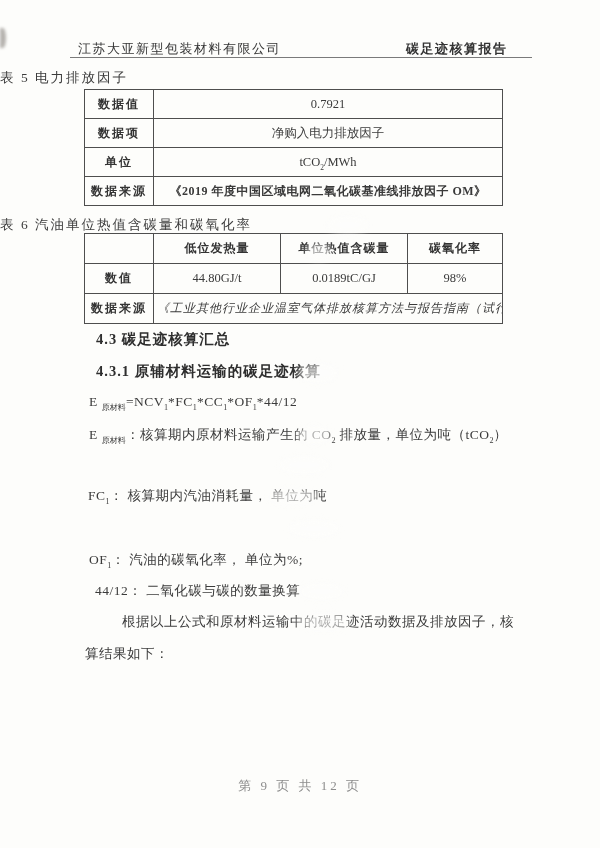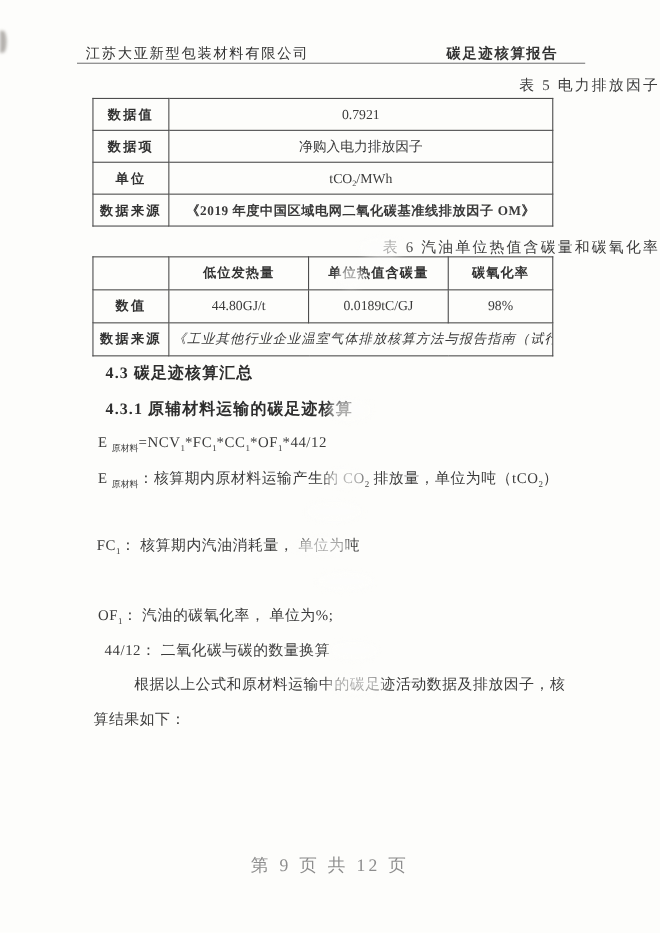--- a/index.html
+++ b/index.html
@@ -26,21 +26,21 @@
     position: absolute; left: 406px; top: 40px;
     font-size: 13px; font-weight: bold; letter-spacing: 1.5px; color: #343434;
   }
   .header-rule {
     position: absolute; left: 70px; top: 57px; width: 462px; height: 1px;
     background: #7a7a7a;
   }
 
   
   .tbl-title {
-    position: absolute; left: 0; width: 600px; text-align: right;
+    position: absolute; left: 0; width: 600px; text-align: left;
     font-size: 13.5px; color: #3c3c3c; letter-spacing: 2px;
   }
   .t5-title { top: 69px; }
   .t6-title { top: 216px; }
 
   
   table { border-collapse: collapse; table-layout: fixed; position: absolute; padding-left: 27px; }
   td {
     border: 1px solid #4e4e4e;
     text-align: center; vertical-align: middle;
@@ -81,21 +81,21 @@
   .l-def2 { top: 487px; left: 88px; }
   .l-def3 { top: 519px; }
   .l-def4 { top: 551px; }
   .l-def5 { top: 582px; left: 95px; }
   .l-para1 { top: 613px; left: 122px; }
   .l-para2 { top: 645px; left: 85px; }
 
   
   .footer {
     position: absolute; left: 0; top: 777px; width: 600px;
-    text-align: center; font-size: 16px; color: #8d8d8d; letter-spacing: 3px;
+    text-align: center; font-size: 13px; color: #8d8d8d; letter-spacing: 3px;
   }
 
   
   .wm {
     position: absolute;
     background: rgba(253, 253, 251, 0.62);
     border-radius: 50%;
     filter: blur(3px);
     pointer-events: none;
   }

